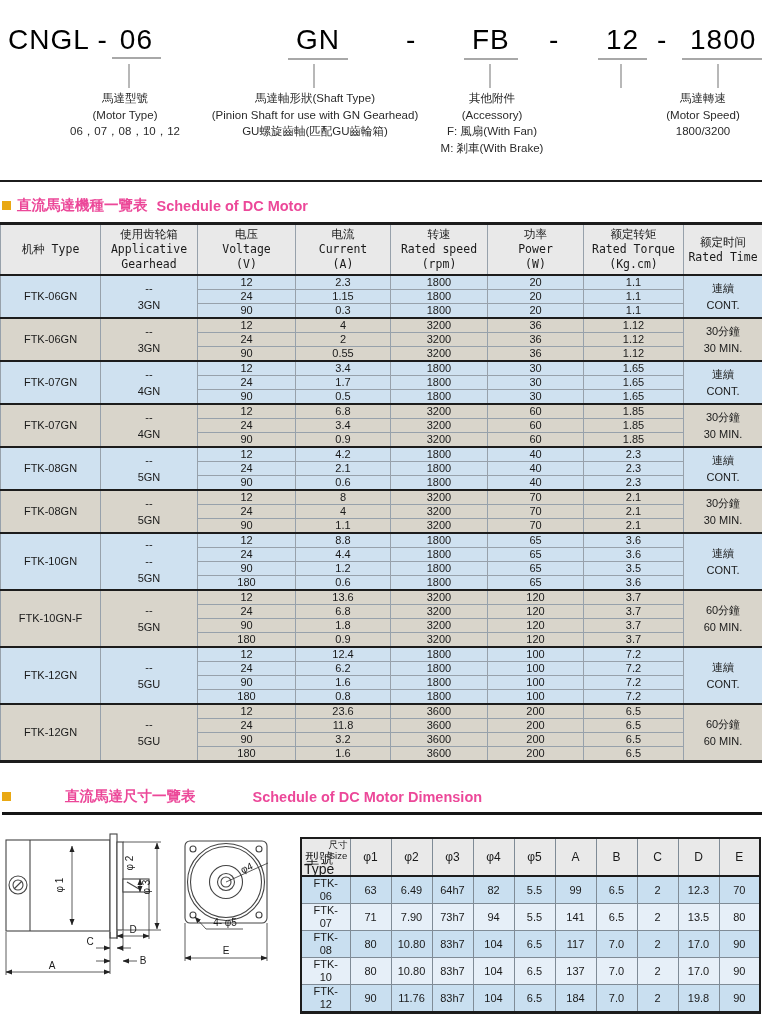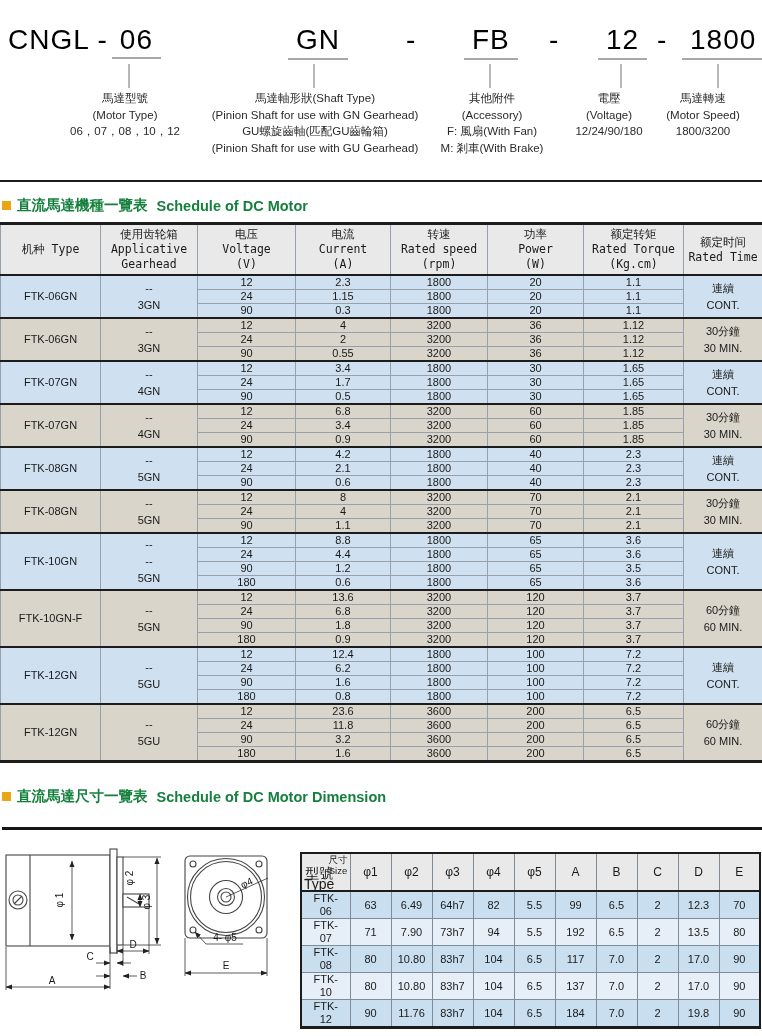--- a/index.html
+++ b/index.html
@@ -13,25 +13,25 @@
 
   
   .code-section { position: relative; height: 182px; border-bottom: 2px solid #1c1c1c; }
   .code-part { position: absolute; top: 24px; font-size: 28px; letter-spacing: 1px; color: #000000; white-space: nowrap; }
   .code-u { border-bottom: 2px solid #a8a8a8; padding: 0 8px 2px 8px; }
   .code-prefix-wrap .code-u { margin-left: 4px; }
   .conn { position: absolute; top: 64px; height: 24px; width: 1.5px; background: #b8b8b8; }
   .desc-col { position: absolute; top: 90px; text-align: center; font-size: 11.5px; line-height: 16.5px; color: #2a2a2a; }
 
   
-  .sec-title { display: flex; align-items: center; font-size: 14.5px; font-weight: bold; color: #15803d; }
+  .sec-title { display: flex; align-items: center; font-size: 14.5px; font-weight: bold; color: #ec4899; }
   .sec-title .bullet { width: 9px; height: 9px; background: var(--accent, #e9a813); margin-right: 6px; flex: none; }
   .sec-title .en { margin-left: 9px; }
   .motor-sec-title { margin: 14px 0 7px 2px; }
-  .dim-sec-title { margin: 24px 0 0 2px; padding-bottom: 21px; border-bottom: 3px solid #161616; }
+  .dim-sec-title { margin: 24px 0 0 2px; padding-bottom: 6px; border-bottom: 3px solid #161616; gap: 48px; }
 
   
   table.motor-table { width: 762px; border-collapse: collapse; table-layout: fixed;
     border-top: 3px solid #1c1c1c; border-bottom: 3px solid #1c1c1c; }
   table.motor-table th, table.motor-table td {
     border-left: 1px solid var(--border-light, #97a1ab);
     border-right: 1px solid var(--border-light, #97a1ab);
     text-align: center; vertical-align: middle; }
   table.motor-table th { background: var(--header-gray, #e9e9e9); font-weight: normal;
     font-family: "DejaVu Sans Mono", monospace; font-size: 11.5px; line-height: 15px;
@@ -87,32 +87,26 @@
 
     <div class="desc-col" style="left:30px;width:190px">
         <div>馬達型號</div>
         <div>(Motor Type)</div>
         <div>06，07，08，10，12</div>
       </div>
     <div class="desc-col" style="left:190px;width:250px">
         <div>馬達軸形狀(Shaft Type)</div>
         <div>(Pinion Shaft for use with GN Gearhead)</div>
         <div>GU螺旋齒軸(匹配GU齒輪箱)</div>
-        <div>(Pinion Shaft for use with GU Gearhead)</div>
       </div>
     <div class="desc-col" style="left:414px;width:156px">
         <div>其他附件</div>
         <div>(Accessory)</div>
         <div>F: 風扇(With Fan)</div>
         <div>M: 剎車(With Brake)</div>
-      </div>
-    <div class="desc-col" style="left:548px;width:122px">
-        <div>電壓</div>
-        <div>(Voltage)</div>
-        <div>12/24/90/180</div>
       </div>
     <div class="desc-col" style="left:646px;width:114px">
         <div>馬達轉速</div>
         <div>(Motor Speed)</div>
         <div>1800/3200</div>
       </div>
   </section>
 
   <section>
     <h2 class="sec-title motor-sec-title">
@@ -640,21 +634,21 @@
               <td class="dim-val-cell">12.3</td>
               <td class="dim-val-cell">70</td>
             </tr>
             <tr class="dim-light">
               <td class="dim-type-cell">FTK-07</td>
               <td class="dim-val-cell">71</td>
               <td class="dim-val-cell">7.90</td>
               <td class="dim-val-cell">73h7</td>
               <td class="dim-val-cell">94</td>
               <td class="dim-val-cell">5.5</td>
-              <td class="dim-val-cell">192</td>
+              <td class="dim-val-cell">141</td>
               <td class="dim-val-cell">6.5</td>
               <td class="dim-val-cell">2</td>
               <td class="dim-val-cell">13.5</td>
               <td class="dim-val-cell">80</td>
             </tr>
             <tr class="dim-blue">
               <td class="dim-type-cell">FTK-08</td>
               <td class="dim-val-cell">80</td>
               <td class="dim-val-cell">10.80</td>
               <td class="dim-val-cell">83h7</td>

